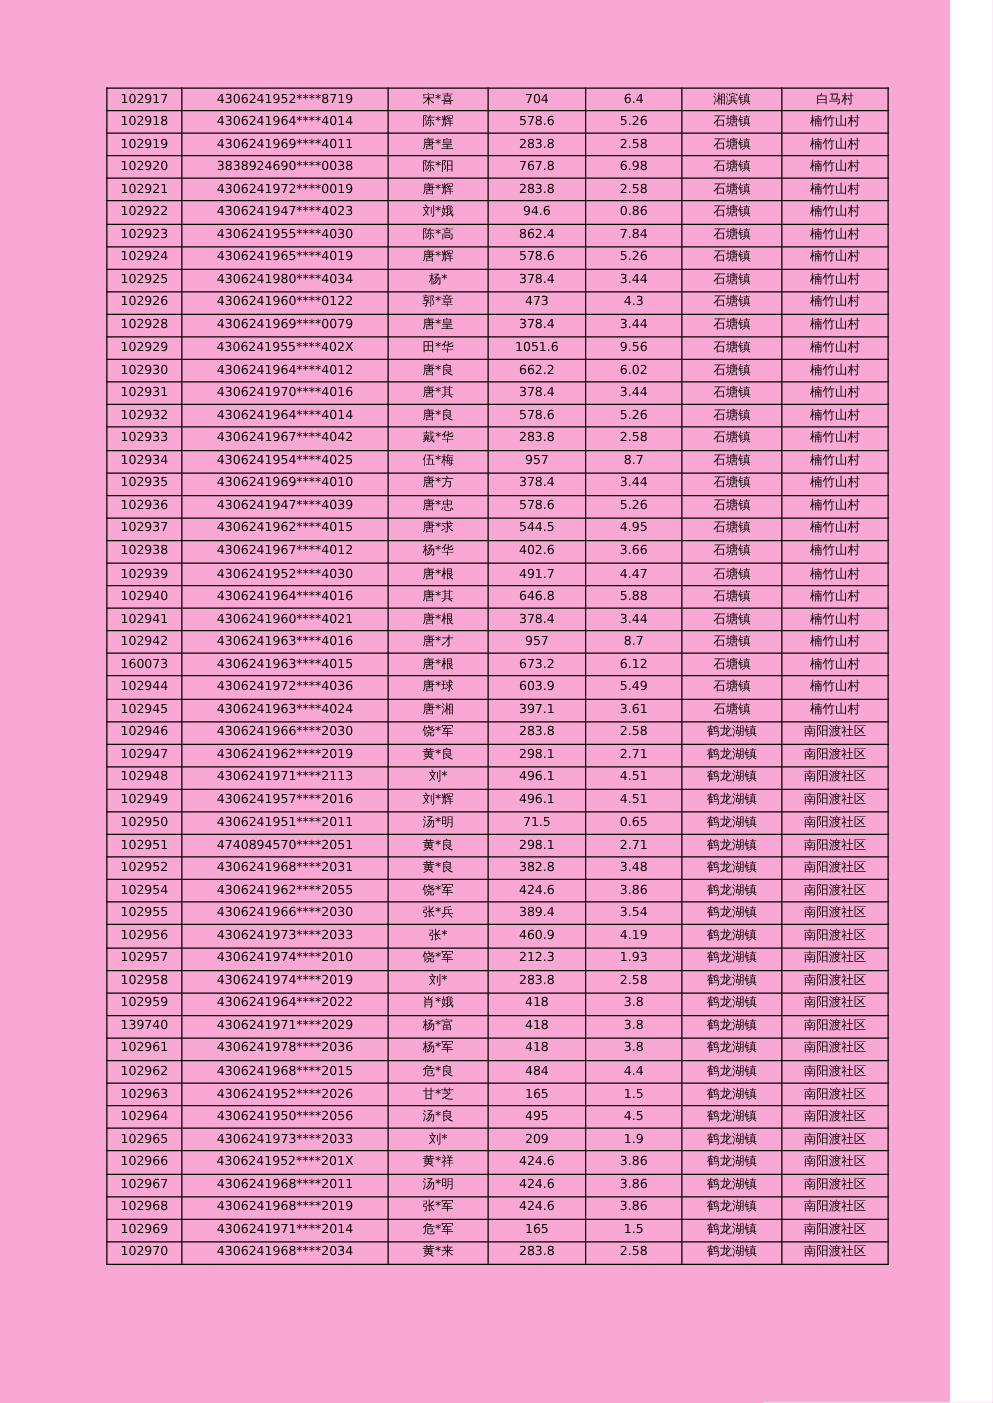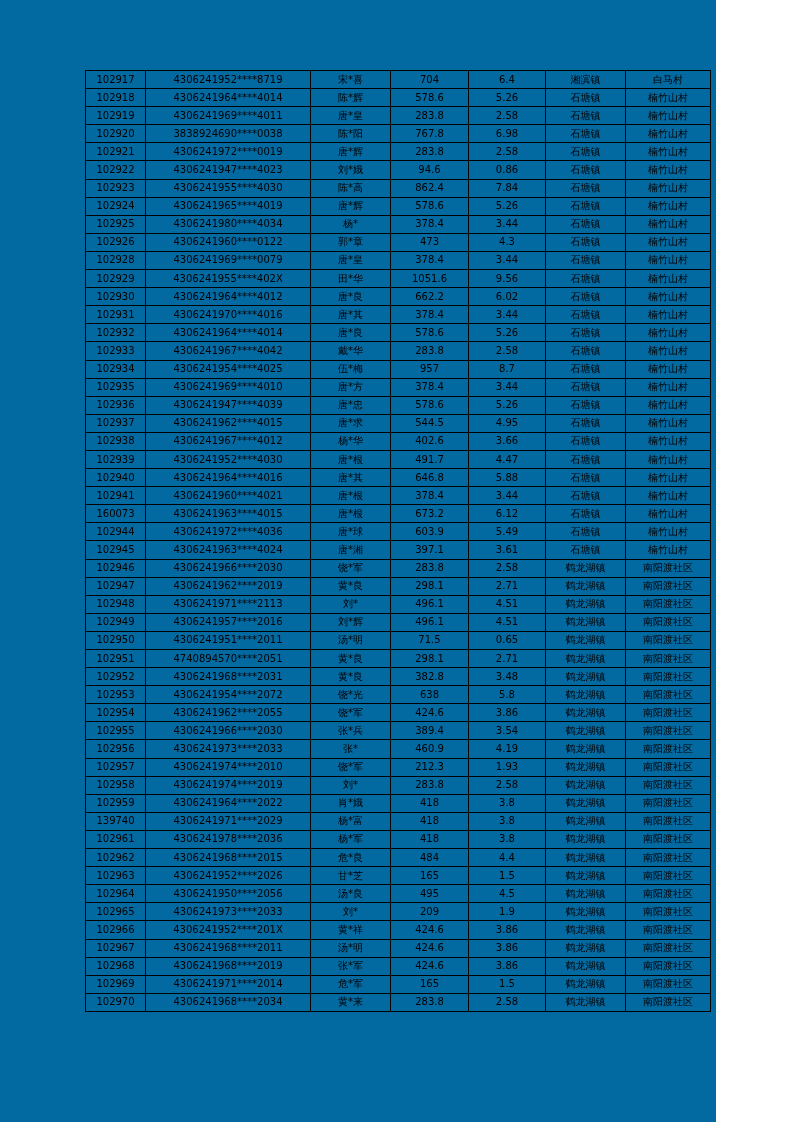--- a/index.html
+++ b/index.html
@@ -4,22 +4,23 @@
 <style>
   html, body {
     margin: 0;
     padding: 0;
     background: #ffffff;
   }
   .sheet {
     position: relative;
     width: 716px;
     height: 1122px;
-    background: #0369a1;
+    background: #f9a8d4;
     overflow: hidden;
+    padding-left: 44px;
   }
   table.grid {
     position: absolute;
     left: 85px;
     top: 70px;
     width: 625px;
     border-collapse: collapse;
     table-layout: fixed;
     font-family: "DejaVu Sans", "Liberation Sans", sans-serif;
   }
@@ -261,20 +262,29 @@
         <tr>
           <td>102941</td>
           <td>4306241960****4021</td>
           <td>唐*根</td>
           <td>378.4</td>
           <td>3.44</td>
           <td>石塘镇</td>
           <td>楠竹山村</td>
         </tr>
         <tr>
+          <td>102942</td>
+          <td>4306241963****4016</td>
+          <td>唐*才</td>
+          <td>957</td>
+          <td>8.7</td>
+          <td>石塘镇</td>
+          <td>楠竹山村</td>
+        </tr>
+        <tr>
           <td>160073</td>
           <td>4306241963****4015</td>
           <td>唐*根</td>
           <td>673.2</td>
           <td>6.12</td>
           <td>石塘镇</td>
           <td>楠竹山村</td>
         </tr>
         <tr>
           <td>102944</td>
@@ -351,29 +361,20 @@
         <tr>
           <td>102952</td>
           <td>4306241968****2031</td>
           <td>黄*良</td>
           <td>382.8</td>
           <td>3.48</td>
           <td>鹤龙湖镇</td>
           <td>南阳渡社区</td>
         </tr>
         <tr>
-          <td>102953</td>
-          <td>4306241954****2072</td>
-          <td>饶*光</td>
-          <td>638</td>
-          <td>5.8</td>
-          <td>鹤龙湖镇</td>
-          <td>南阳渡社区</td>
-        </tr>
-        <tr>
           <td>102954</td>
           <td>4306241962****2055</td>
           <td>饶*军</td>
           <td>424.6</td>
           <td>3.86</td>
           <td>鹤龙湖镇</td>
           <td>南阳渡社区</td>
         </tr>
         <tr>
           <td>102955</td>

